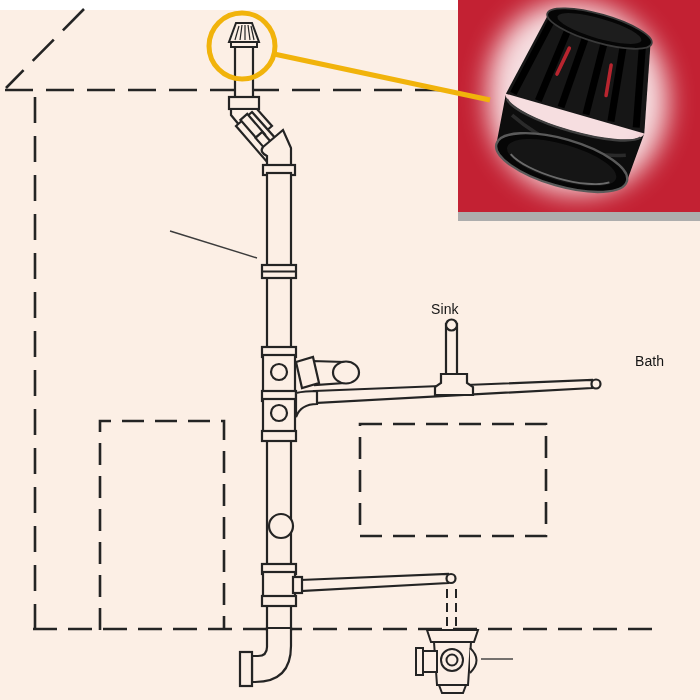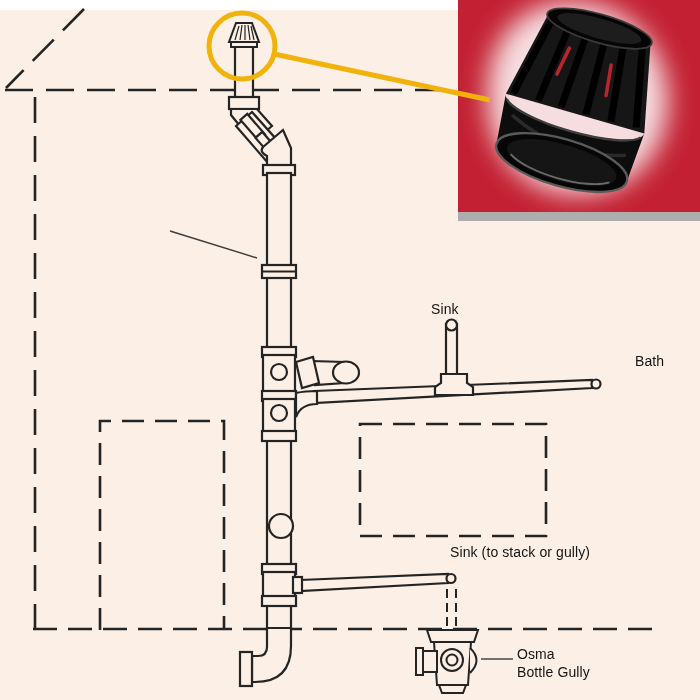--- a/index.html
+++ b/index.html
@@ -170,17 +170,14 @@
 
     <line x1="170" y1="231" x2="257" y2="258" stroke="#3c3c3c" stroke-width="1.4"></line>
     <line x1="481" y1="659" x2="513" y2="659" stroke="#3c3c3c" stroke-width="1.4"></line>
 
     <circle cx="242" cy="46" r="33" fill="none" stroke="#f1b30b" stroke-width="5"></circle>
     <line x1="274" y1="54" x2="490" y2="100" stroke="#f1b30b" stroke-width="5"></line>
   </svg>
 
   <div class="label label-basin">Sink</div>
   <div class="label label-bath">Bath</div>
-  <div class="label label-sink">Sink (to stack or gully)</div>
-  <div class="label label-gully">Osma
-Bottle Gully</div>
 
 </div>
 
 </body></html>

